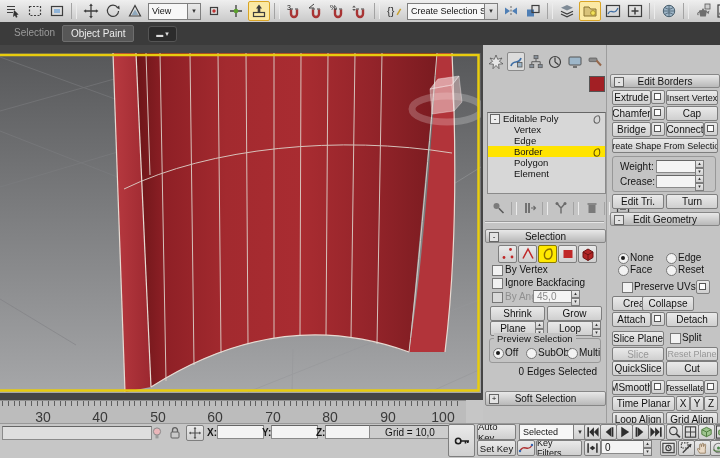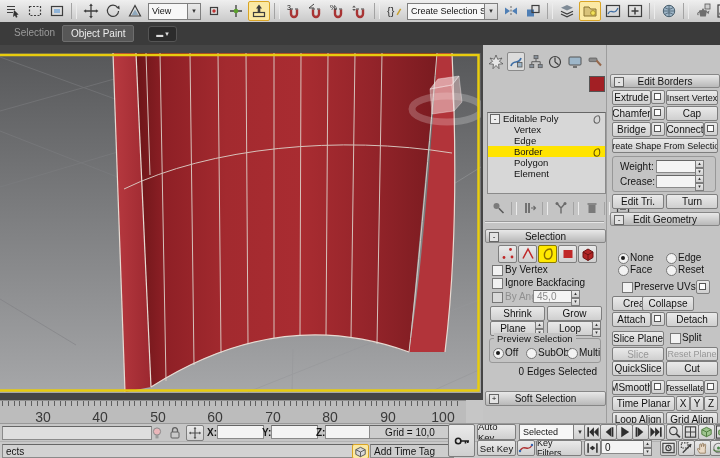--- a/index.html
+++ b/index.html
@@ -888,28 +888,14 @@
       </svg>
     </div>
   <div class="pbtn" style="left:710px;top:440px;width:15px;height:14px;z-index:5" id="ic-orbit">
       <svg width="16" height="16" viewBox="0 0 16 16">
         <circle cx="8" cy="8" r="5" stroke="#7a7a7a" fill="none" stroke-width="1.1"></circle>
         <circle cx="8" cy="8" r="1.6" fill="#4c8a4c"></circle>
         <path d="M2.6 9.5a5.6 2.6 0 0 0 10.8 0" stroke="#4c7a3c" fill="none" stroke-width="1.1"></path>
       </svg>
     </div>
 
-  <div id="sbar2">
-    <div class="field" style="left:2px;top:2px;width:346px;height:12px;background:#d2d2d2">
-      <span>ects</span>
-    </div>
-    <div class="pbtn on" style="left:352px;top:2px;width:15px;height:13px" id="ic-cube">
-        <svg width="16" height="16" viewBox="0 0 16 16">
-          <path d="M3 5.5L8 3l5 2.5v5L8 13l-5-2.5z" fill="#d8d8d8" stroke="#555"></path>
-          <path d="M3 5.5l5 2.5 5-2.5M8 8v5" stroke="#555" fill="none"></path>
-        </svg>
-      </div>
-    <div class="field flat" style="left:370px;top:2px;width:76px;height:12px;justify-content:flex-start">
-      <span>Add Time Tag</span>
-    </div>
-  </div>
 
 </div>
 
 </body></html>

